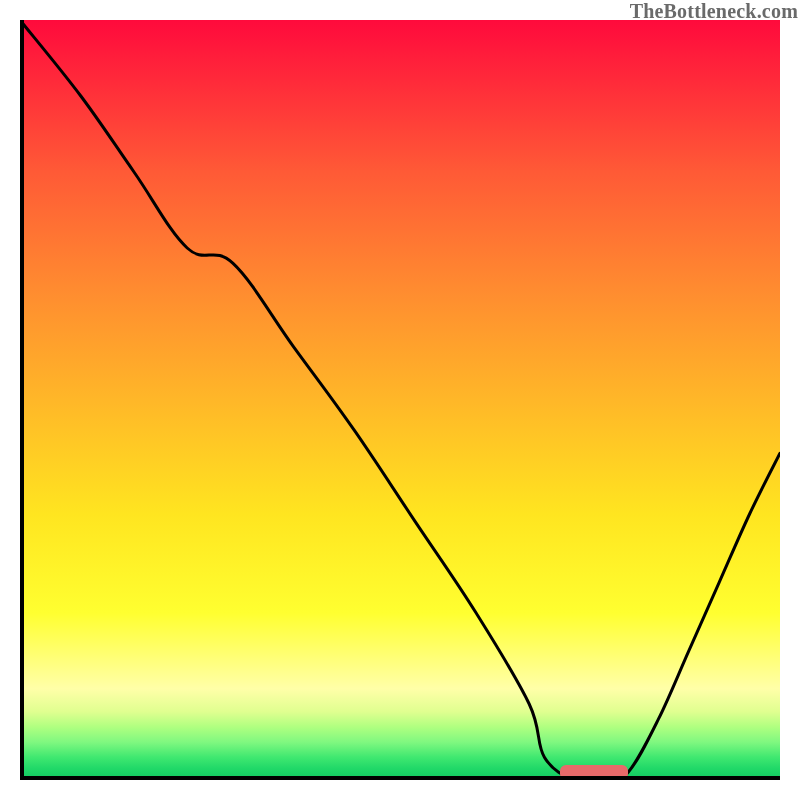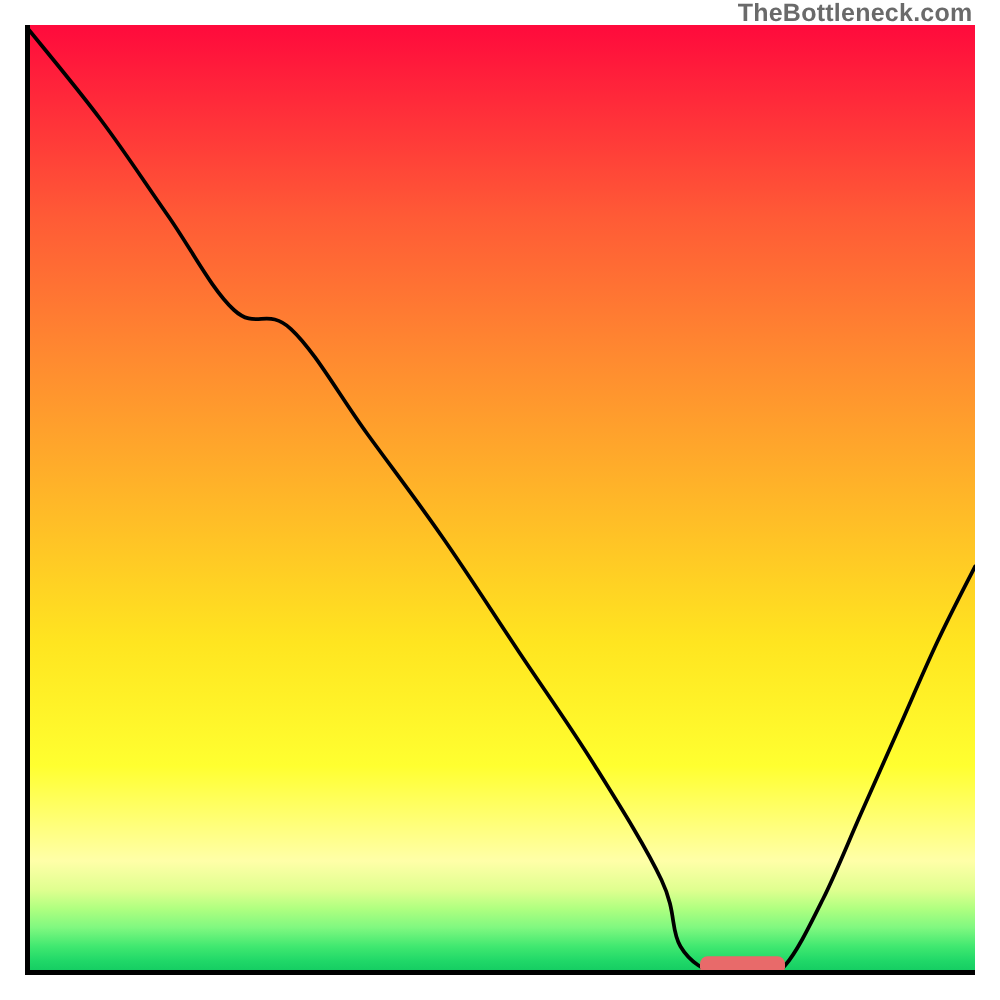--- a/index.html
+++ b/index.html
@@ -60,22 +60,22 @@
     pointer-events: none;
   }
   .marker {
     position: absolute;
     background: #e86a6a;
     border-radius: 6px;
   }
   .watermark {
     position: absolute;
     top: 0px;
-    right: 22px;
-    font-family: Liberation Sans, sans-serif;
+    right: 2px;
+    font-family: Liberation Serif, serif;
     font-size: 20px;
     font-weight: 600;
     color: #6a6a6a;
     letter-spacing: 0.2px;
   }
 </style>
 </head>
 <body>
 
 <div class="chart-wrap">

